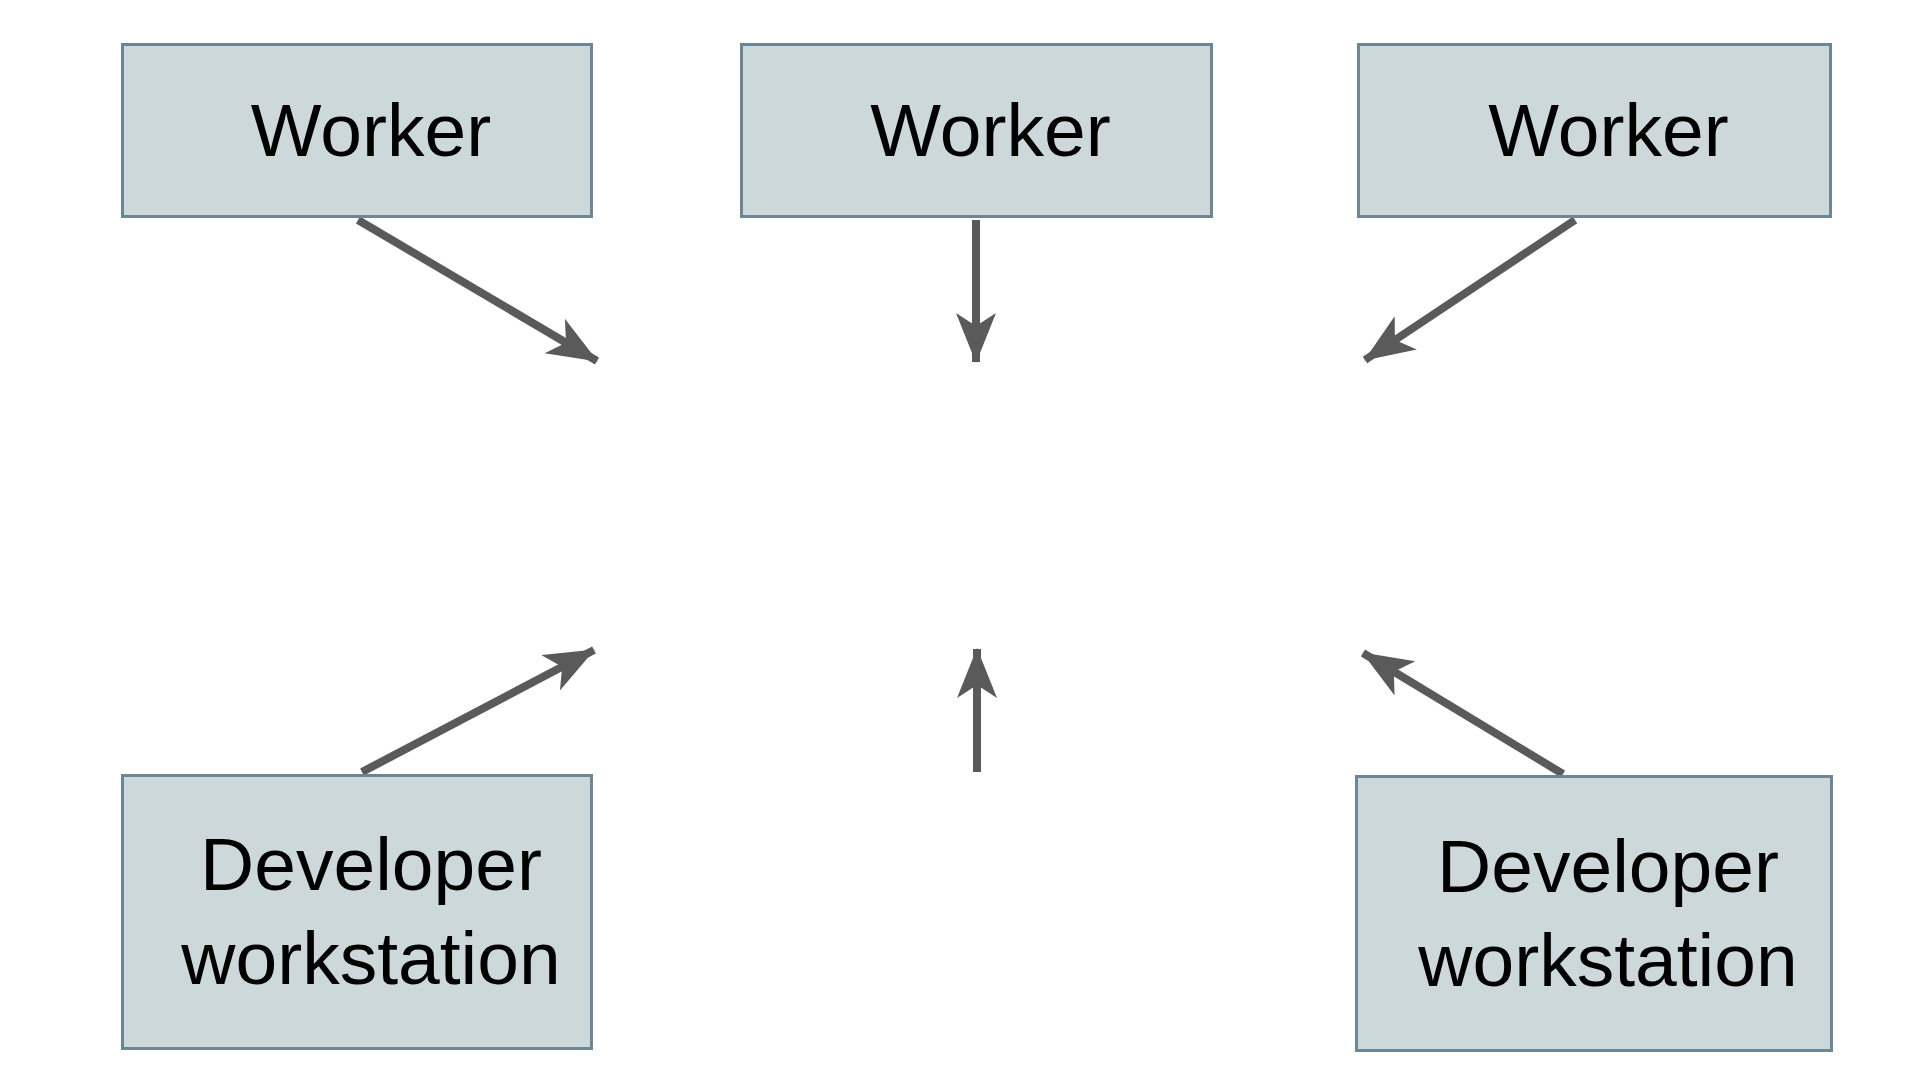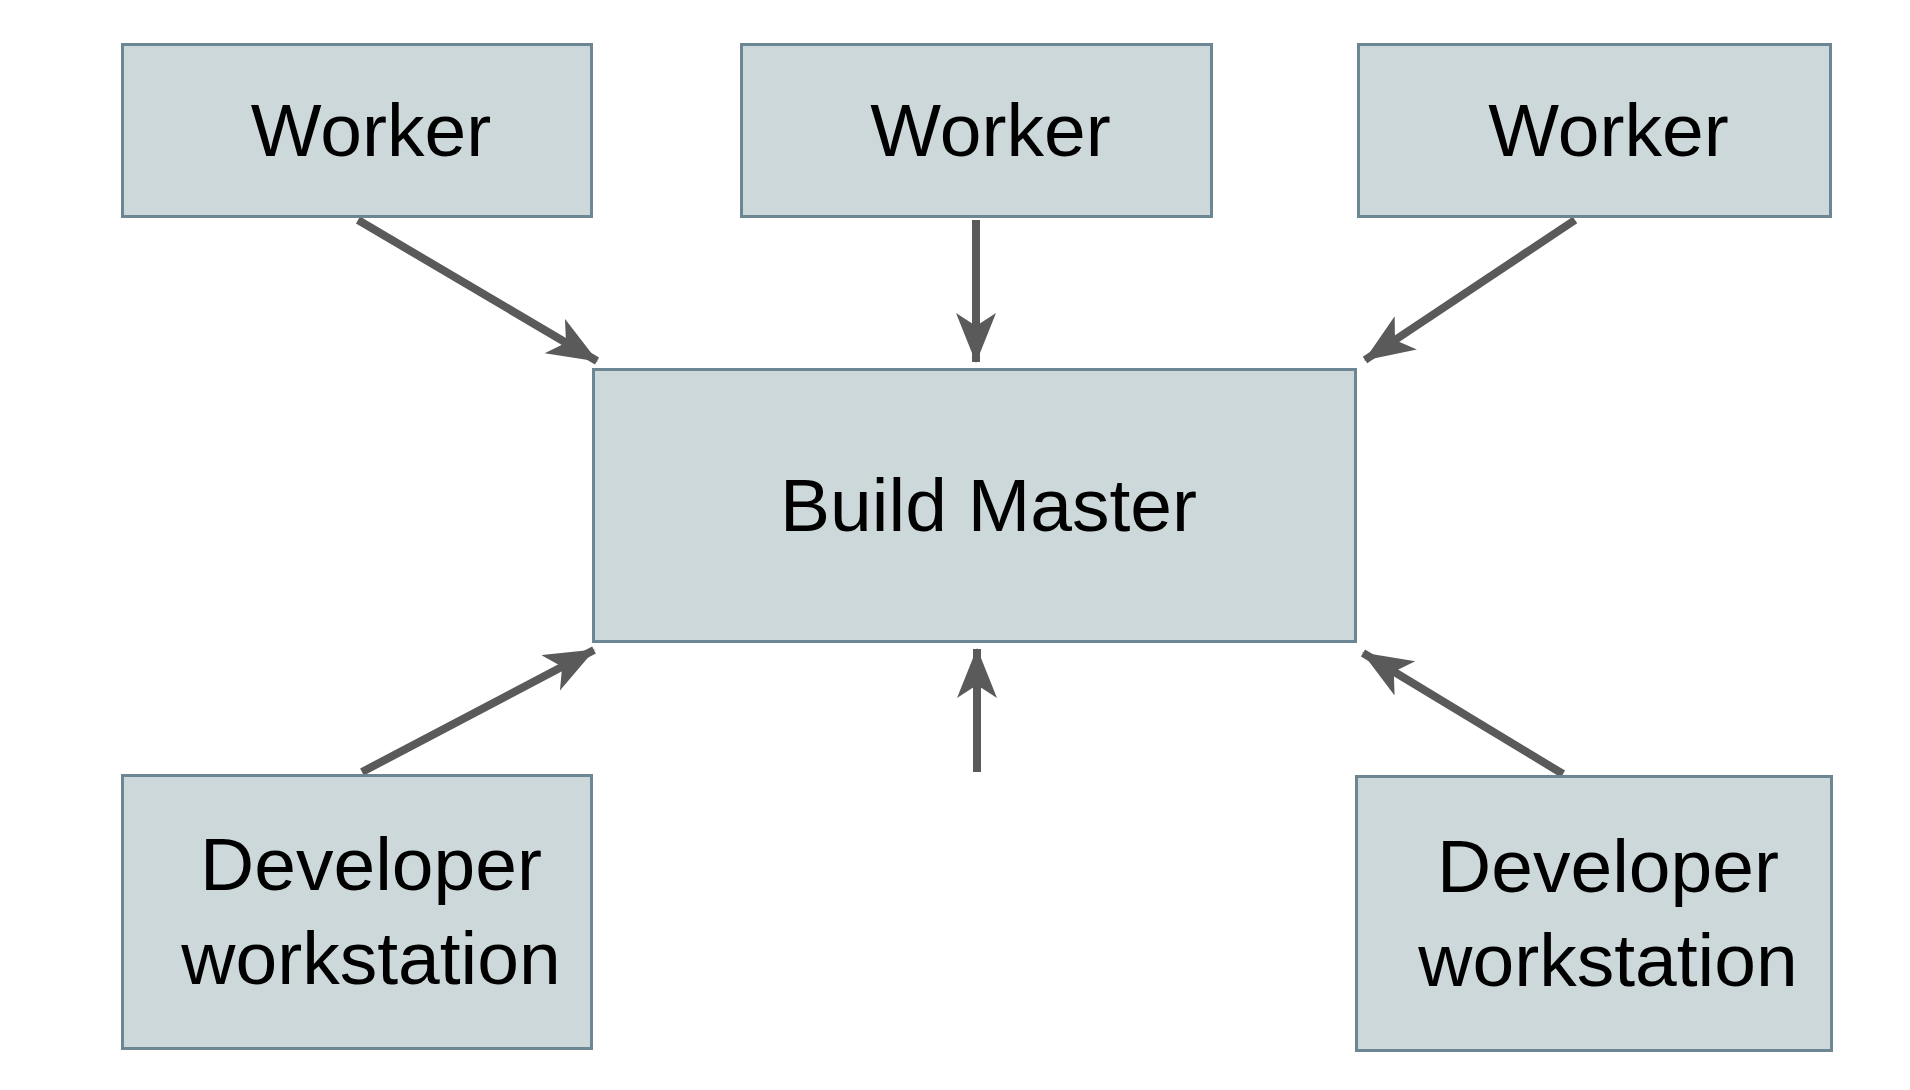--- a/index.html
+++ b/index.html
@@ -76,23 +76,20 @@
   </div>
 
   <div class="node" style="left:740px; top:43px; width:473px; height:175px">
     <span class="node-label">Worker</span>
   </div>
 
   <div class="node" style="left:1357px; top:43px; width:475px; height:175px">
     <span class="node-label">Worker</span>
   </div>
 
-  <div class="node" style="left:592px; top:368px; width:765px; height:275px">
-    <span class="node-label">Build Master</span>
-  </div>
 
   <div class="node" style="left:121px; top:774px; width:472px; height:276px">
     <span class="node-label">Developer workstation</span>
   </div>
 
 
   <div class="node" style="left:1355px; top:775px; width:478px; height:277px">
     <span class="node-label">Developer workstation</span>
   </div>
 

